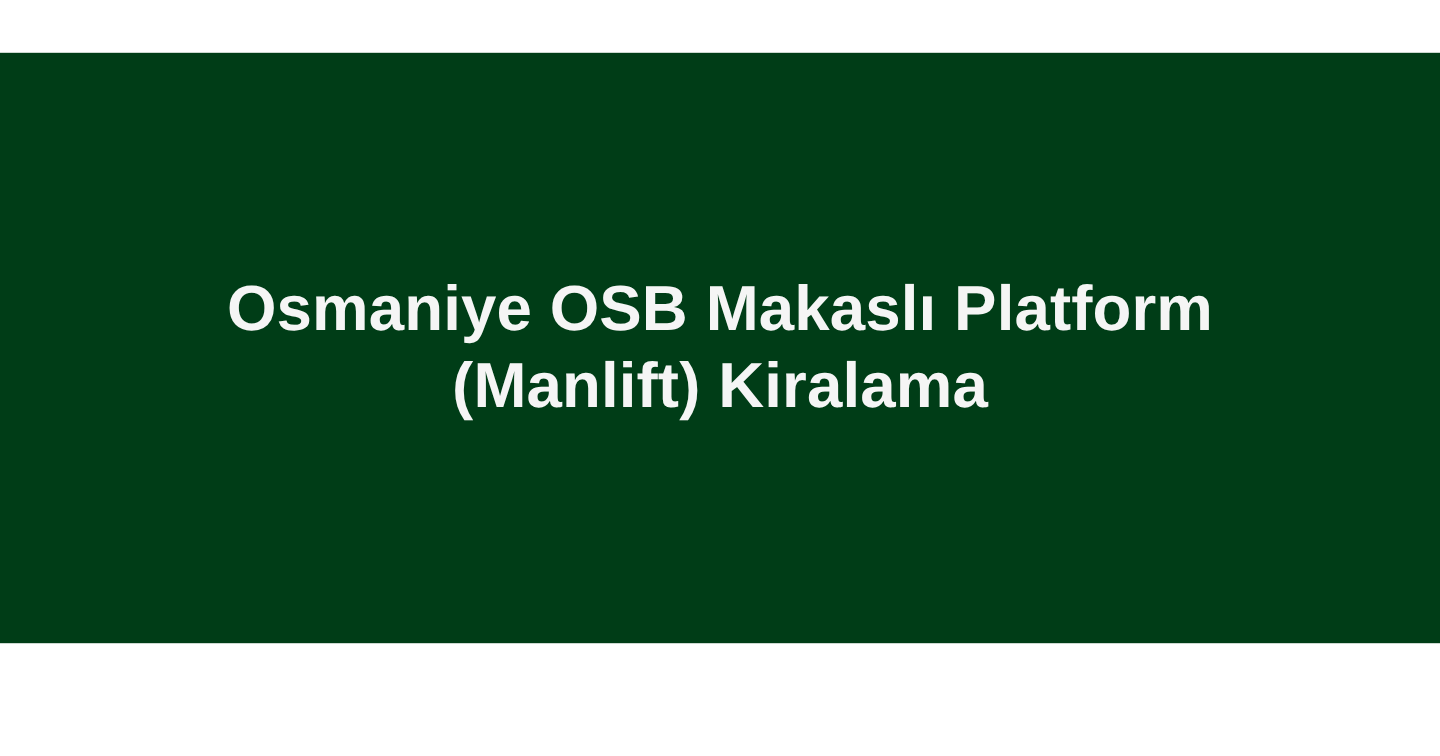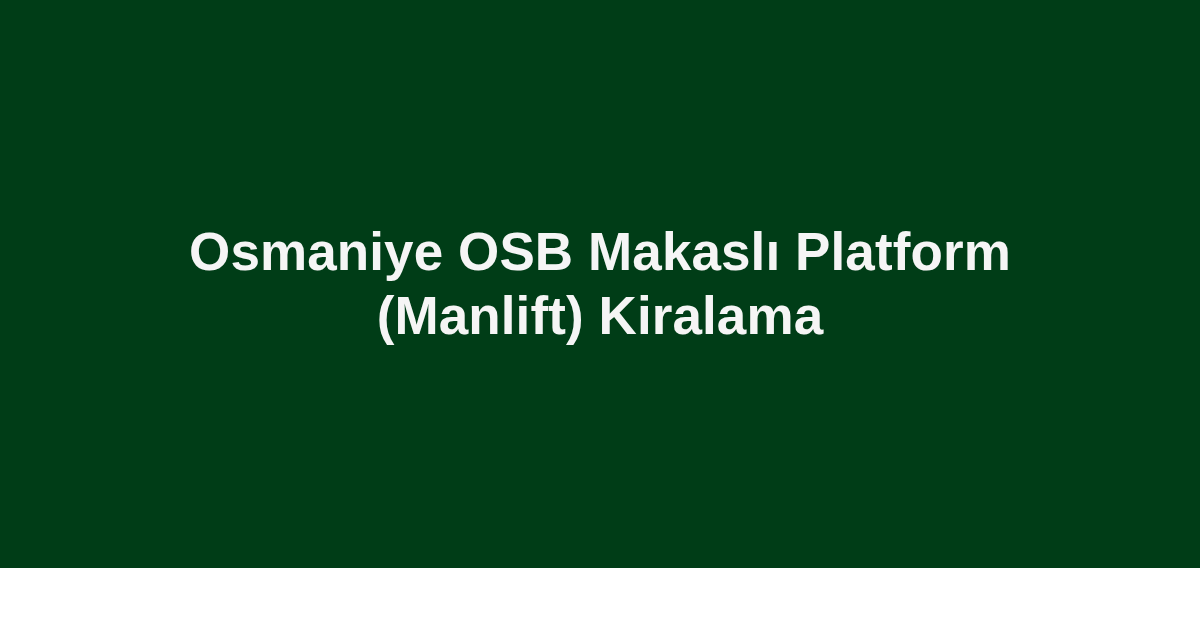--- a/index.html
+++ b/index.html
@@ -13,25 +13,26 @@
     height: 630px;
     overflow: hidden;
     font-family: "Liberation Sans", "DejaVu Sans", sans-serif;
   }
 
   
   .og-card {
     position: relative;
     box-sizing: border-box;
     width: 1200px;
-    height: 568px;
+    height: 492px;
     display: flex;
     align-items: center;
     justify-content: center;
     background-color: #003D17;   
+    margin-top: 44px;
   }
 
   .og-card__inner {
     
     width: 860px;
     text-align: center;
   }
 
   .og-card__title {
     margin: 0;

